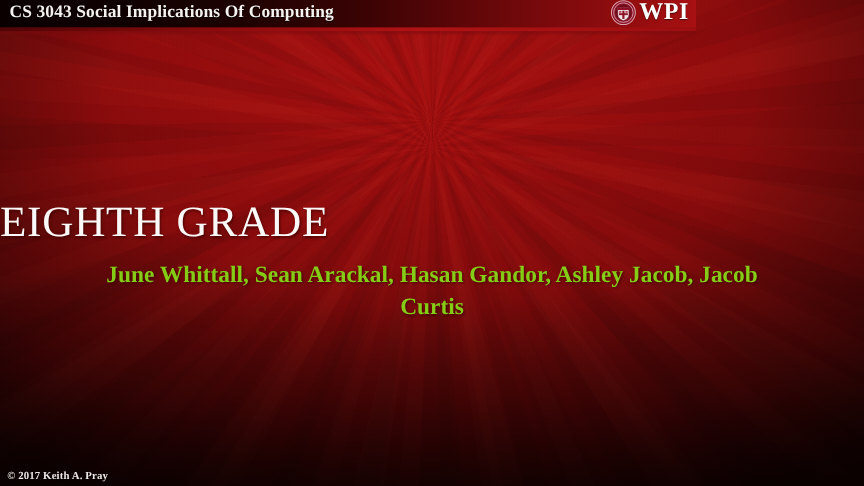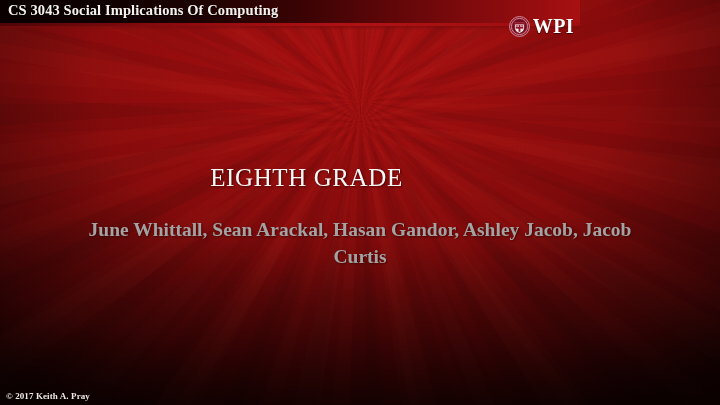--- a/index.html
+++ b/index.html
@@ -133,21 +133,21 @@
     letter-spacing: 0.1px;
     white-space: nowrap;
     text-shadow: 0 1px 1px rgba(0,0,0,0.85);
     z-index: 2;
   }
 
   
   .wpi-logo {
     position: absolute;
     right: 6px;
-    top: 16px;
+    top: 0px;
     display: flex;
     align-items: flex-start;
     gap: 3px;
     z-index: 3;
   }
   .wpi-seal {
     width: 21px;
     height: 21px;
     flex: 0 0 auto;
     display: block;
@@ -168,36 +168,35 @@
     top: 0;
     width: 720px;
     height: 405px;
     z-index: 5;
   }
   .slide-title {
     position: absolute;
     left: 0;
     top: 164px;
     width: 613px;
-    text-align: center;
-    font-size: 25px;
+    font-size: 36px;
     color: #fbf9f7;
     letter-spacing: 0.6px;
     text-shadow: 1px 1px 2px rgba(60,0,0,0.75);
   }
   .slide-subtitle {
     position: absolute;
     left: 60px;
     top: 216px;
     width: 600px;
     text-align: center;
     font-size: 19.5px;
     font-weight: bold;
     line-height: 27px;
-    color: #a3a3a3;
+    color: #84cc16;
     text-shadow: 1px 1px 2px rgba(60,0,0,0.8);
   }
 
   
   .footer {
     position: absolute;
     left: 6px;
     bottom: 4px;
     font-size: 9px;
     font-weight: bold;

